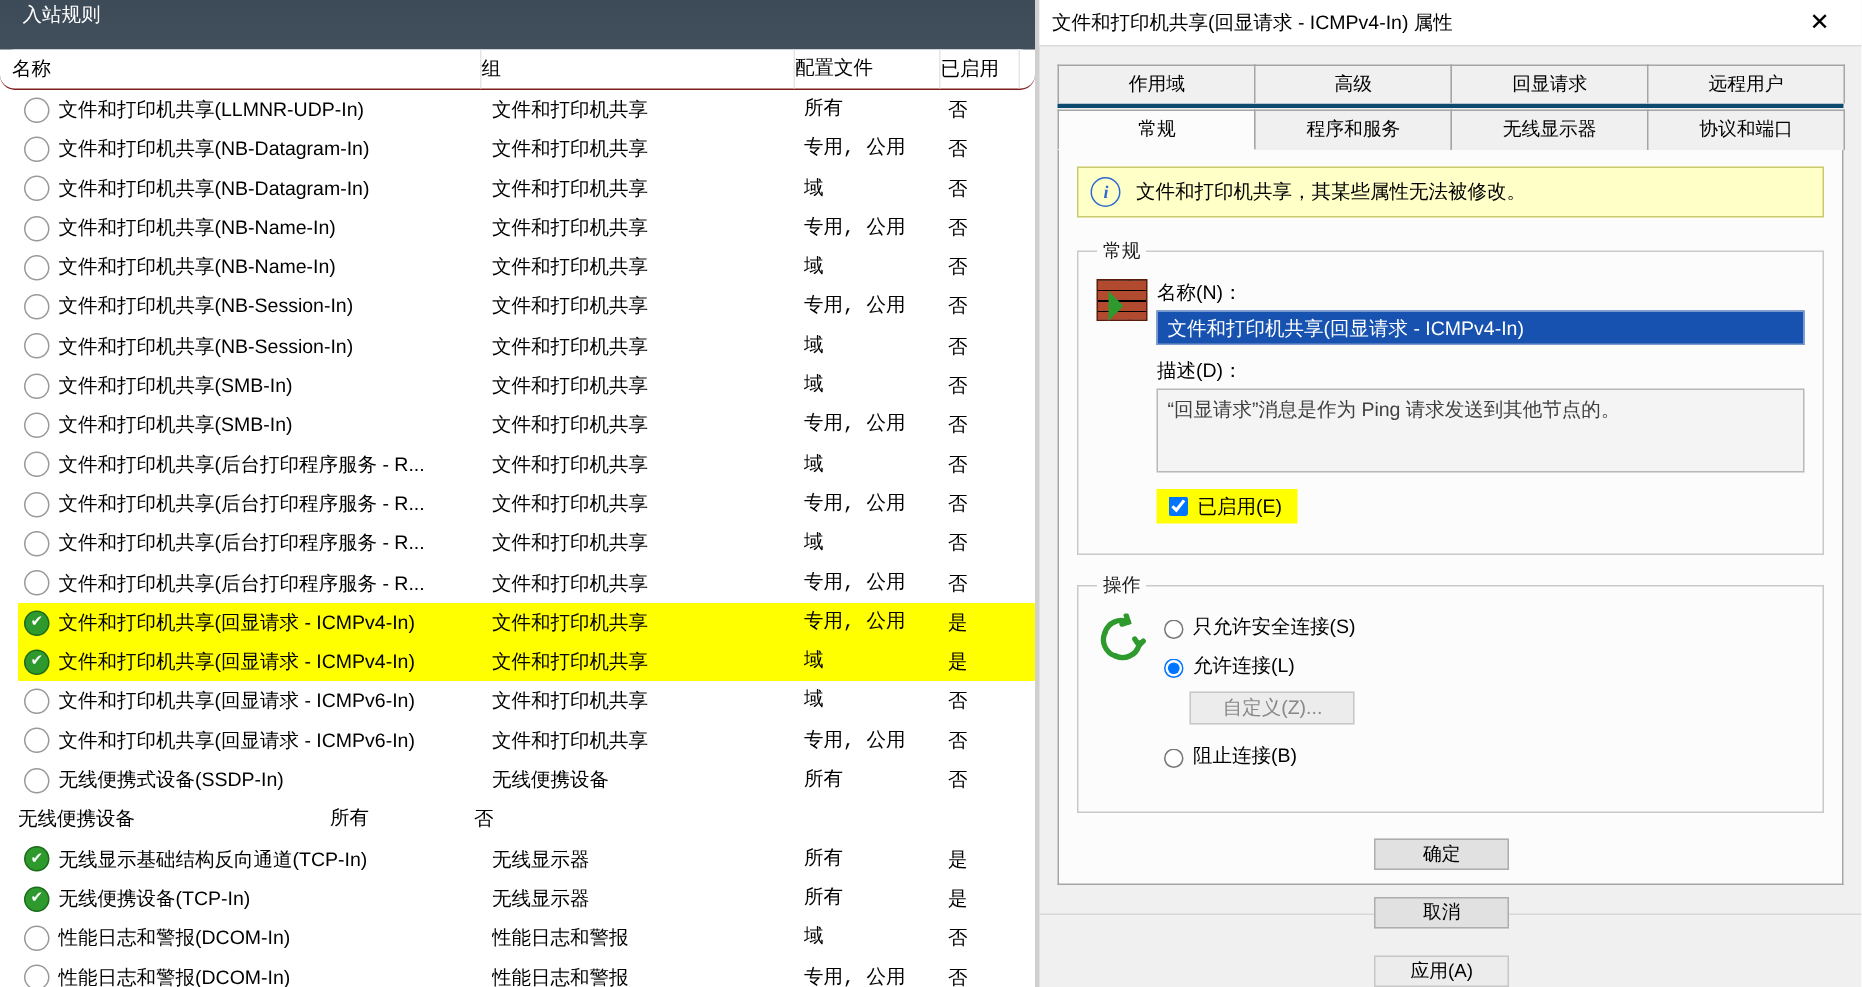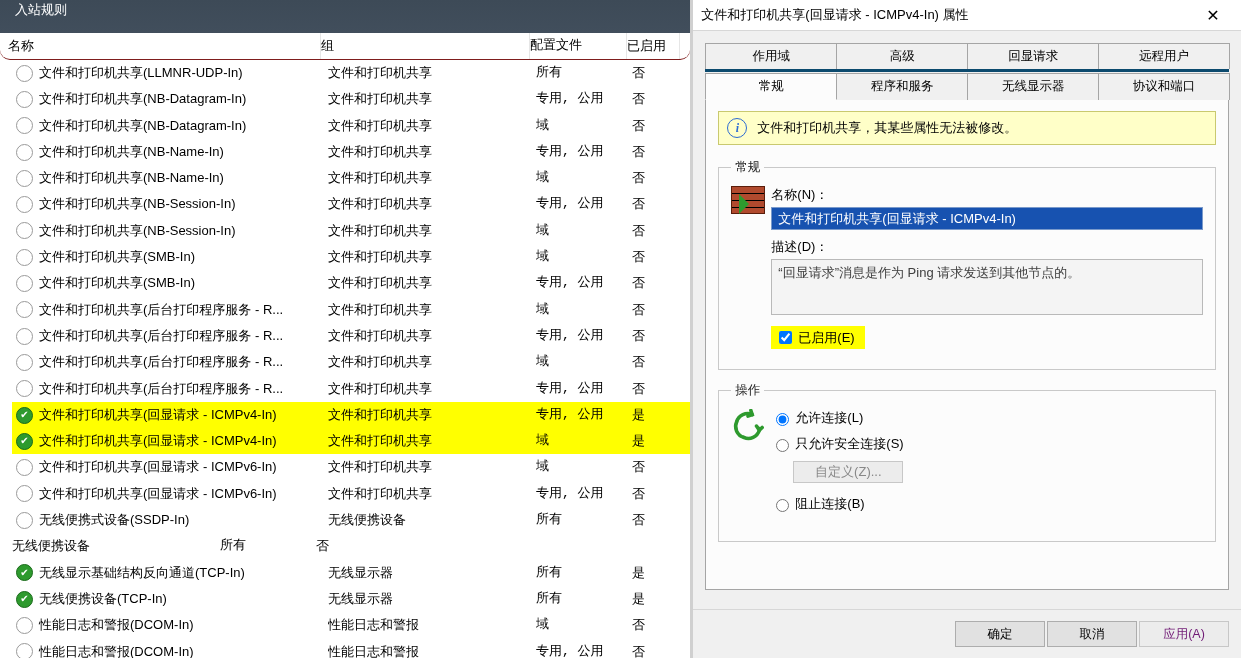--- a/index.html
+++ b/index.html
@@ -87,27 +87,27 @@
     font-size: 13px;
   }
   .dlg-title .title-text { flex: 1; }
   .dlg-close { width: 40px; text-align: center; font-size: 16px; cursor: default; }
 
   .dlg-body { flex: 1; padding: 12px 12px 0 12px; overflow: hidden; }
   .dlg-buttons {
     height: 48px;
     border-top: 1px solid #d7d7d7;
     display: flex; align-items: center; justify-content: flex-end;
-    padding-right: 12px; gap: 2px;
+    padding-right: 12px; gap: 18px; flex-direction: column;
   }
   .dlg-buttons button {
     width: 90px; height: 26px;
     font: inherit; background: #e1e1e1; border: 1px solid #adadad;
   }
-  .dlg-buttons button:disabled { color: #701a75; background: #ececec; border-color: #c7c7c7; }
+  .dlg-buttons button:disabled { color: #000000; background: #ececec; border-color: #c7c7c7; }
 
   
   .tabs { }
   .tab-row { display: flex; border-bottom: 3px solid #0c4a6e; }
   .tab-row.row2 { border-bottom: none; position: relative; top: 1px; }
   .tab-item {
     padding: 4px 0;
     text-align: center;
     border: 1px solid #a5a5a5;
     border-bottom: none;
@@ -491,26 +491,26 @@
                         <path d="M20 15 A8 8 0 0 1 9 20"></path>
                         <path d="M9 20 A8 8 0 0 1 4 9"></path>
                     <polyline points="14,1 15,4 12,5" fill="#2e9a2e"></polyline>
                         <polyline points="22,13 20,15 18,12" fill="#2e9a2e"></polyline>
                   </g>
                     </svg>
                 </div>
               </div>
               <div class="fld-main radio-col">
                 <label class="radio-row">
+                  <input type="radio" name="act" style="">
+                  <span>只允许安全连接(S)</span>
+                </label>
+                <label class="radio-row">
                   <input type="radio" name="act" checked="" style="">
                   <span>允许连接(L)</span>
-                </label>
-                <label class="radio-row">
-                  <input type="radio" name="act" style="">
-                  <span>只允许安全连接(S)</span>
                 </label>
                 <button class="cust-btn" disabled="">自定义(Z)...</button>
                 <label class="radio-row" style="margin-top:12px">
                   <input type="radio" name="act" style="">
                   <span>阻止连接(B)</span>
                 </label>
               </div>
             </div>
           </fieldset>
 

